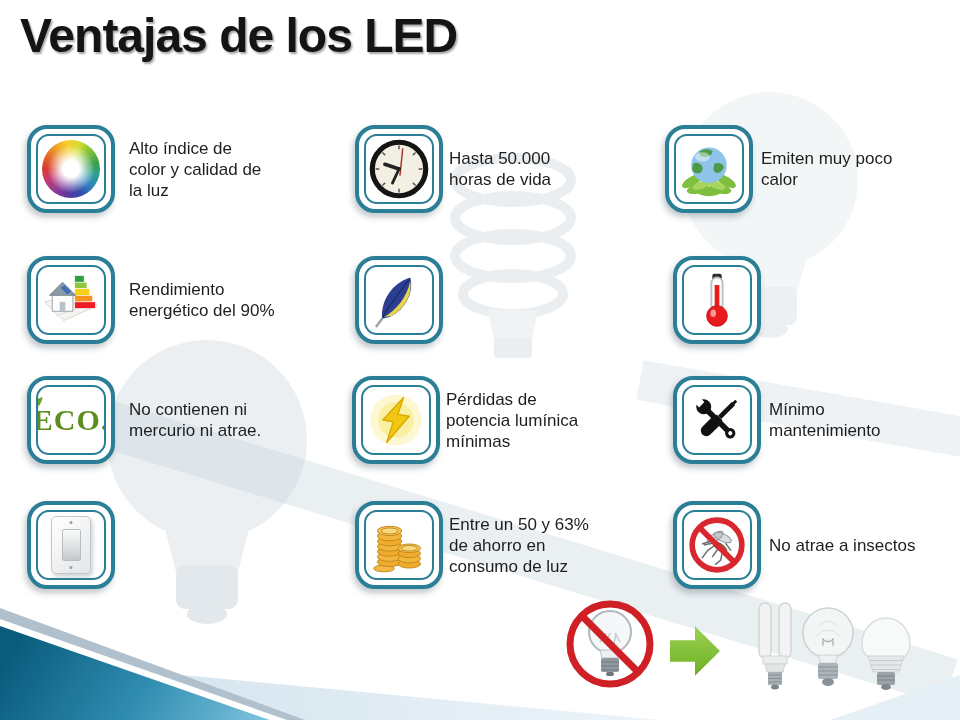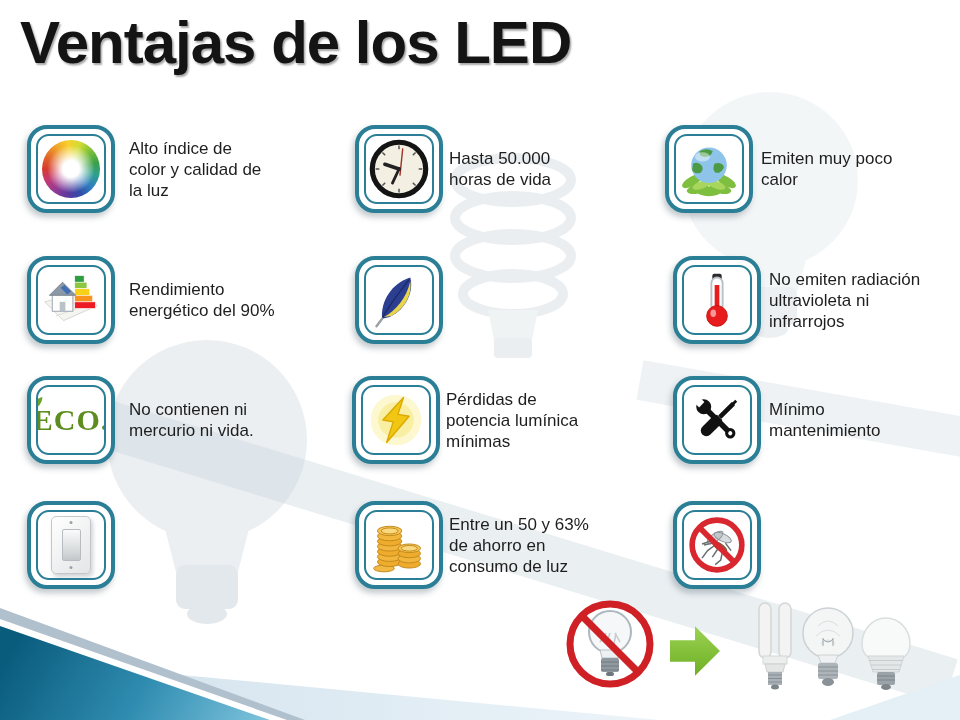--- a/index.html
+++ b/index.html
@@ -9,21 +9,21 @@
     font-family:"Liberation Sans", sans-serif;
   }
   
   .wm{position:absolute;z-index:0;pointer-events:none;}
   .beam{position:absolute;background:rgba(203,215,222,0.40);z-index:0;}
   .beam-a{left:90px;top:395px;width:900px;height:48px;transform:rotate(17deg);transform-origin:left center;}
   .beam-b{left:640px;top:360px;width:420px;height:40px;transform:rotate(10deg);transform-origin:left center;background:rgba(210,220,226,0.38);}
   
   .title{
     position:absolute;left:20px;top:8px;z-index:3;
-    font-size:60px;font-weight:bold;letter-spacing:-1px;color:#141414;
+    font-size:48px;font-weight:bold;letter-spacing:-1px;color:#141414;
     text-shadow:1.5px 1.5px 2px rgba(0,0,0,0.35);
   }
   
   .item{position:absolute;display:flex;align-items:center;height:88px;z-index:2;}
   .icon-frame{
     width:88px;height:88px;flex:none;box-sizing:border-box;
     border:4px solid #2a7e96;border-radius:20px;background:#fff;
     box-shadow:-2px 4px 6px rgba(100,115,125,0.40);
     display:flex;align-items:center;justify-content:center;
   }
@@ -209,38 +209,35 @@
     <div class="icon-inner">
       <svg width="60" height="60" viewBox="0 0 64 64">
         <rect x="27" y="4" width="10" height="8" rx="2" fill="#2b2b2b"></rect>
         <rect x="26" y="8" width="12" height="36" rx="6" fill="#ffffff" stroke="#b9bfc4" stroke-width="2"></rect>
         <rect x="29.5" y="16" width="5" height="26" fill="#e81c1c"></rect>
         <circle cx="32" cy="49" r="11" fill="#e81c1c" stroke="#c21010"></circle>
         <ellipse cx="28" cy="46" rx="3" ry="4" fill="rgba(255,255,255,0.55)"></ellipse>
       </svg>
     </div>
   </div>
-  <div class="label">No emiten radiación
-ultravioleta ni
-infrarrojos</div>
 </div>
 
 <div class="item c1" style="left:27px;top:376px;width:305px">
   <div class="icon-frame">
     <div class="icon-inner">
       <div class="eco-logo">
         <svg class="eco-leaf" width="18" height="13" viewBox="0 0 20 14">
           <path d="M2,12 Q2,2 18,2 Q14,12 2,12 Z" fill="#6aa32c"></path>
         </svg>
         <span>ECO.</span>
       </div>
     </div>
   </div>
   <div class="label">No contienen ni
-mercurio ni vida.</div>
+mercurio ni atrae.</div>
 </div>
 
 <div class="item c2" style="left:352px;top:376px;width:300px">
   <div class="icon-frame">
     <div class="icon-inner">
       <svg width="60" height="60" viewBox="0 0 64 64">
         <circle cx="32" cy="32" r="27" fill="#fdf8cf"></circle>
         <circle cx="32" cy="32" r="19" fill="#f9efa3"></circle>
         <path d="M40,8 L18,32 L29,34 L22,56 L46,28 L34,26 Z" fill="#f2c714" stroke="#dca900" stroke-width="1.5" stroke-linejoin="round"></path>
       </svg>
@@ -324,20 +321,21 @@
         <circle cx="27" cy="27" r="2.8" fill="#555"></circle>
         <g stroke="#6a6f73" fill="none" stroke-width="1.6">
           <line x1="25" y1="28" x2="16" y2="31"></line>
           <path d="M30,32 l-8,6 l-6,8 M33,36 l-6,9 M38,38 l-2,10 l-6,5 M41,30 l6,8 M28,30 l-10,2"></path>
         </g>
         <circle cx="32" cy="32" r="26.5" fill="none" stroke="#d8272e" stroke-width="6"></circle>
         <line x1="13.5" y1="13.5" x2="50.5" y2="50.5" stroke="#d8272e" stroke-width="6"></line>
       </svg>
     </div>
   </div>
+  <div class="label">No atrae a insectos</div>
 </div>
 
 <svg class="footer-el" style="left:564px;top:598px" width="92" height="92" viewBox="0 0 92 92">
   <circle cx="46" cy="34" r="21" fill="#f5f7f8" stroke="#aeb8be" stroke-width="2"></circle>
   <path d="M36,44 l6,-9 M42,46 l4,-11 M50,46 l2,-11 M56,44 l-5,-9" stroke="#c3cbd0" stroke-width="1.5" fill="none"></path>
   <path d="M36,52 h20 l-2,8 h-16 Z" fill="#eef1f3" stroke="#b9c2c8"></path>
   <rect x="37" y="60" width="18" height="14" rx="2" fill="#8f999f"></rect>
   <path d="M37,64 h18 M37,68 h18 M37,72 h18" stroke="#707a80" stroke-width="1"></path>
   <rect x="42" y="74" width="8" height="4" rx="2" fill="#6d767c"></rect>
   <circle cx="46" cy="46" r="40" fill="none" stroke="#cf2026" stroke-width="7"></circle>

